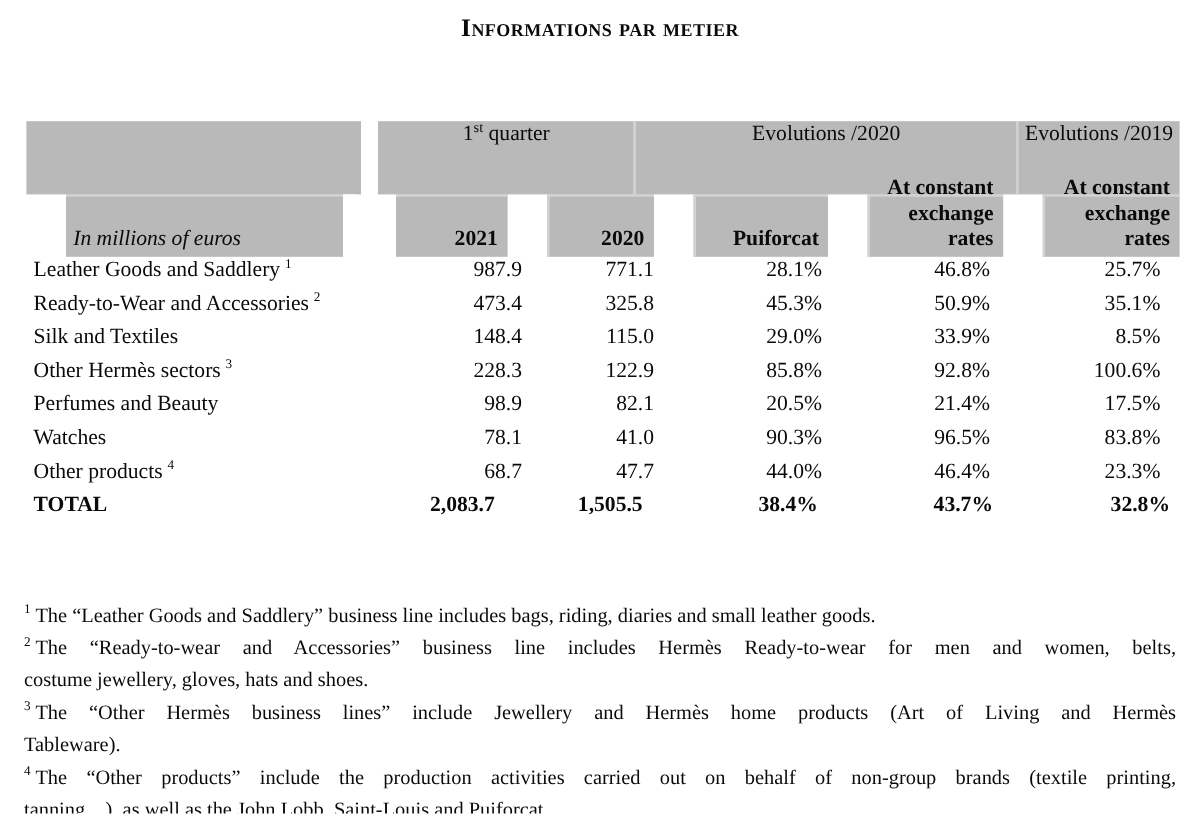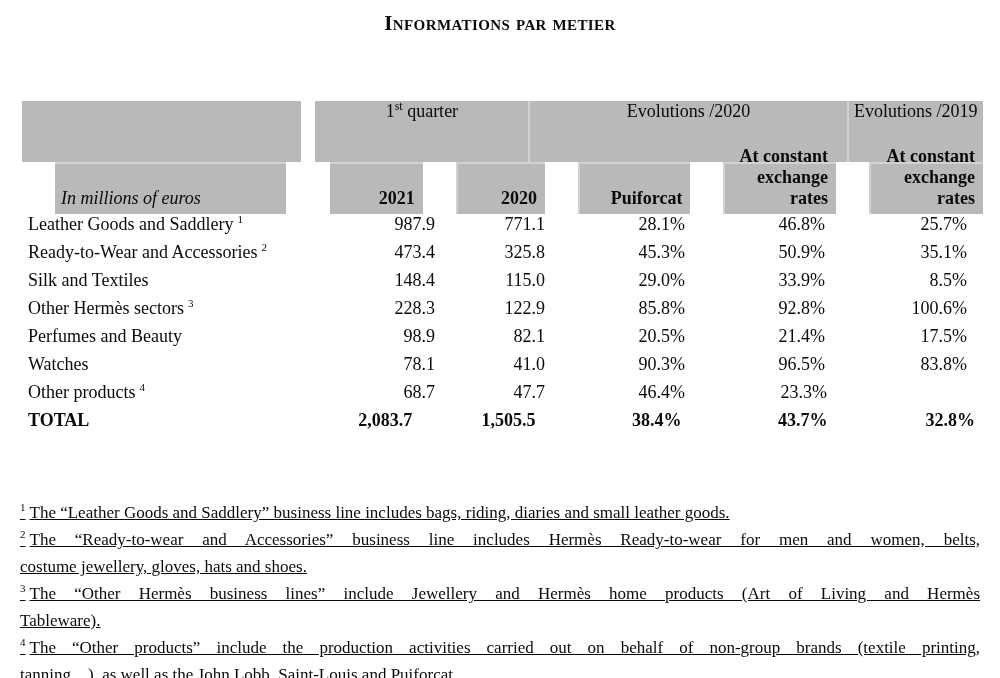--- a/index.html
+++ b/index.html
@@ -72,21 +72,21 @@
   .total-row { font-weight: bold; gap: 38px; }
 
   
   .footnotes {
     position: absolute;
     top: 499px; left: 20px; width: 960px;
     font-size: 17px;
     line-height: 27px;
   }
   .fn { margin: 0; }
-  .fline { display: block; text-decoration: underline; }
+  .fline { display: block; }
   .jline { text-align: justify; text-align-last: justify; }
   .fn sup { margin-right: 4px; }
 </style>
 </head>
 <body>
 
 <div class="page-title">Informations par metier</div>
 
 <div class="fin-table">
 
@@ -168,20 +168,21 @@
     <div class="cell num c-pub">90.3%</div>
     <div class="cell num c-const20">96.5%</div>
     <div class="cell num c-const19">83.8%</div>
   </div>
 
   <div class="trow drow">
     <div class="cell c-label"><span>Other products</span><sup class="rsup">4</sup></div>
     <div class="c-gap"></div>
     <div class="cell num c-y2021">68.7</div>
     <div class="cell num c-y2020">47.7</div>
+    <div class="cell num c-pub">44.0%</div>
     <div class="cell num c-const20">46.4%</div>
     <div class="cell num c-const19">23.3%</div>
   </div>
 
   <div class="trow drow total-row">
     <div class="cell c-label">TOTAL</div>
     <div class="c-gap"></div>
     <div class="cell num c-y2021">2,083.7</div>
     <div class="cell num c-y2020">1,505.5</div>
     <div class="cell num c-pub">38.4%</div>

